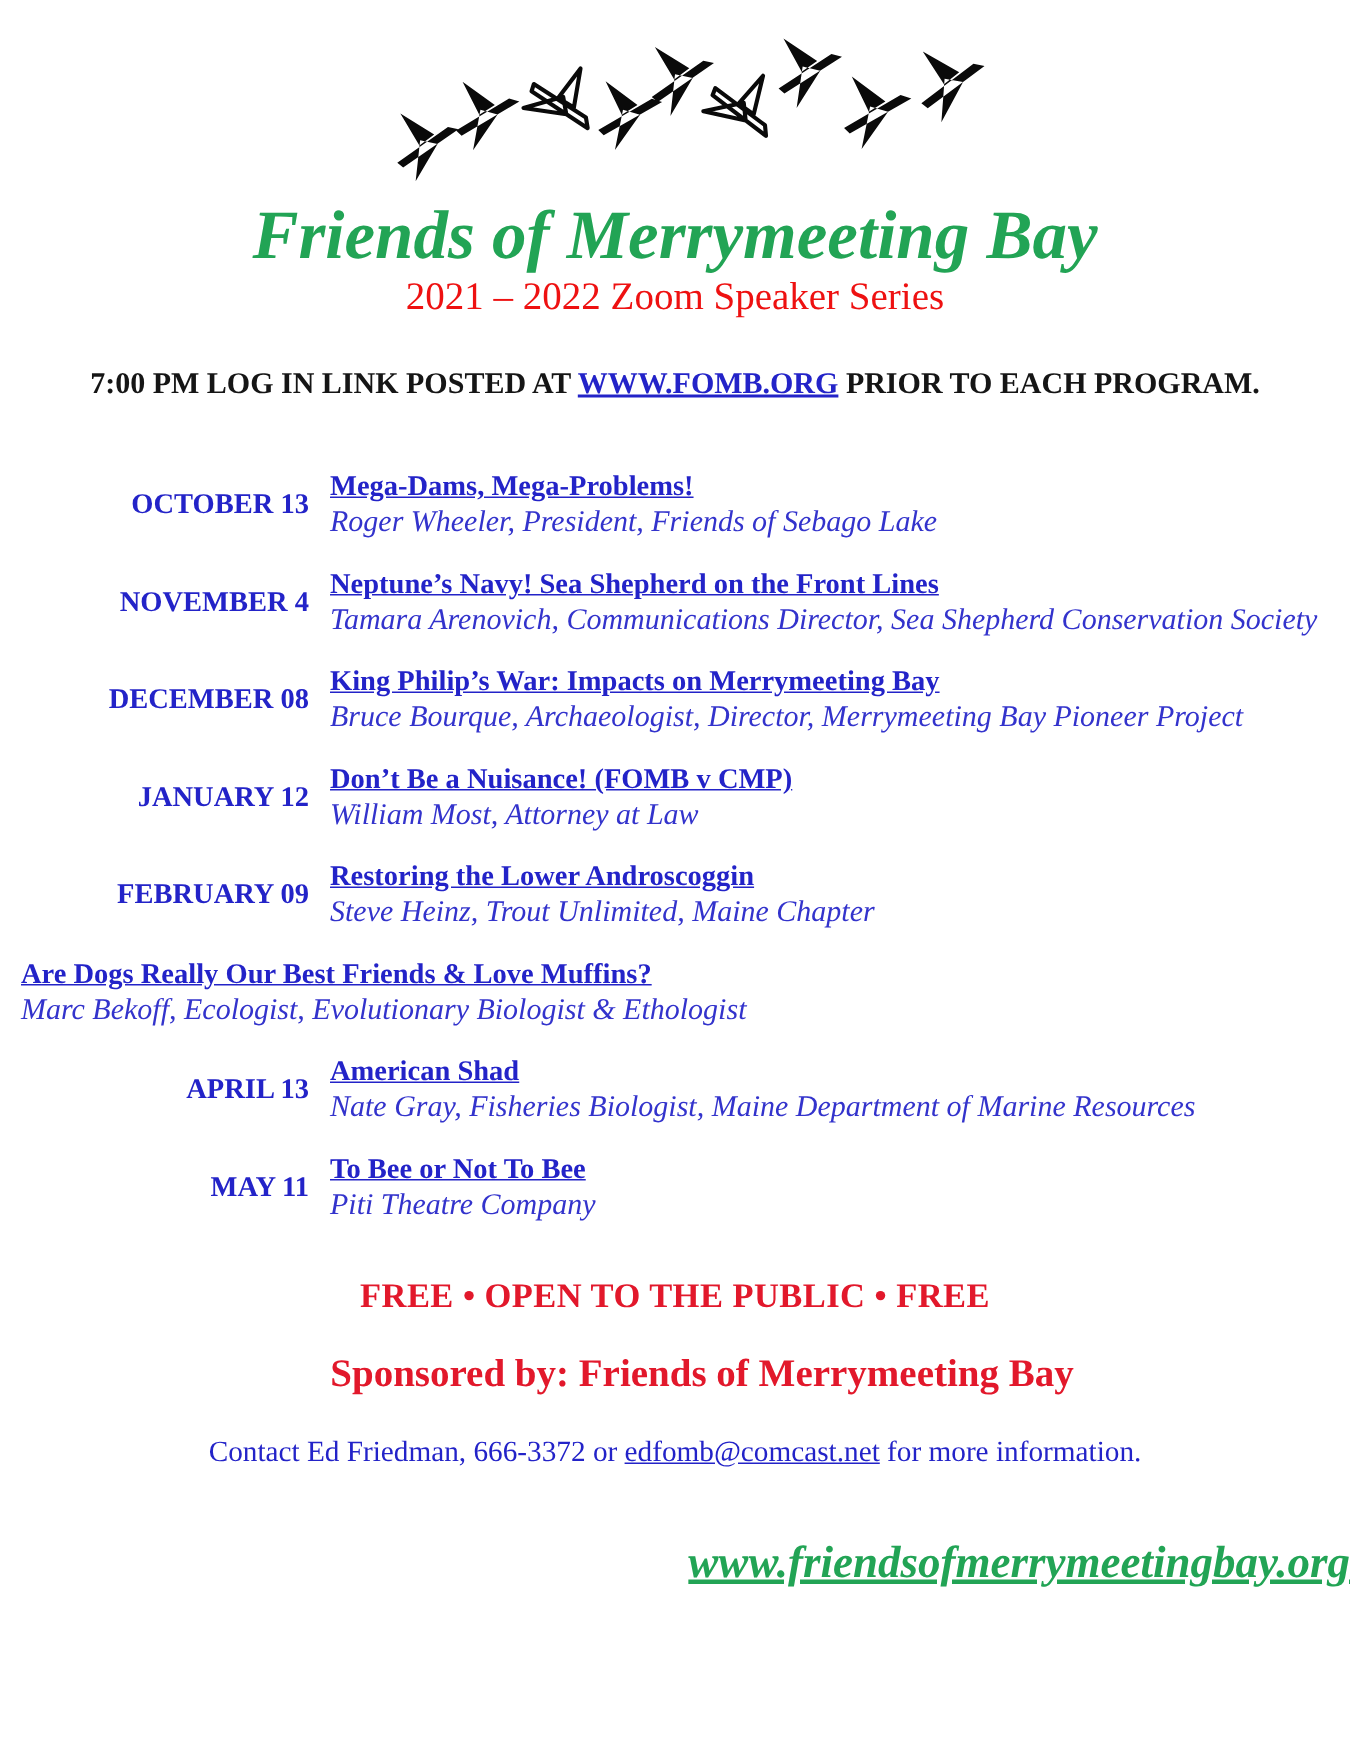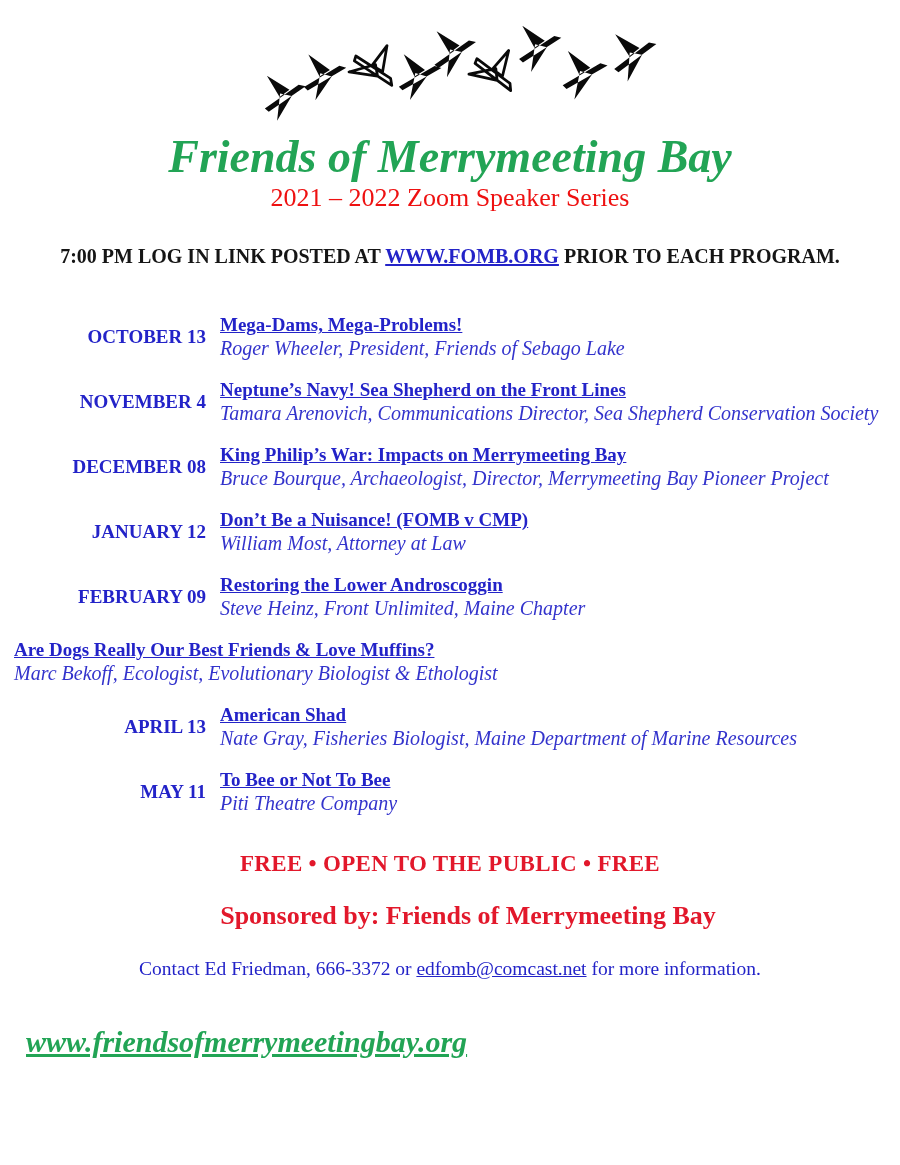--- a/index.html
+++ b/index.html
@@ -69,21 +69,21 @@
     font-size:26px;line-height:1.2;font-weight:bold;color:var(--red-footer);padding-left:36px;
   }
   .contact-line{
     margin-top:26px;text-align:center;
     font-size:19.5px;line-height:1.2;color:var(--blue);
   }
   .contact-line .email{
     font-weight:normal;text-decoration:underline;cursor:pointer;color:var(--blue);
   }
   .website-line{
-    margin-top:44px;text-align:left;padding-left:26px;
+    margin-top:44px;text-align:right;padding-left:26px;
   }
   .website-line .site{
     font-size:30px;font-weight:bold;font-style:italic;
     color:var(--green);text-decoration:underline;cursor:pointer;
   }
 </style>
 </head>
 <body>
 
 <div class="page">
@@ -140,21 +140,21 @@
       <div class="content">
         <a class="title">Don’t Be a Nuisance! (FOMB v CMP)</a>
         <div class="speaker">William Most, Attorney at Law</div>
       </div>
     </div>
 
     <div class="entry">
       <div class="date">FEBRUARY 09</div>
       <div class="content">
         <a class="title">Restoring the Lower Androscoggin</a>
-        <div class="speaker">Steve Heinz, Front Unlimited, Maine Chapter</div>
+        <div class="speaker">Steve Heinz, Trout Unlimited, Maine Chapter</div>
       </div>
     </div>
 
     <div class="entry">
       <div class="content">
         <a class="title">Are Dogs Really Our Best Friends &amp; Love Muffins?</a>
         <div class="speaker">Marc Bekoff, Ecologist, Evolutionary Biologist &amp; Ethologist</div>
       </div>
     </div>
 

